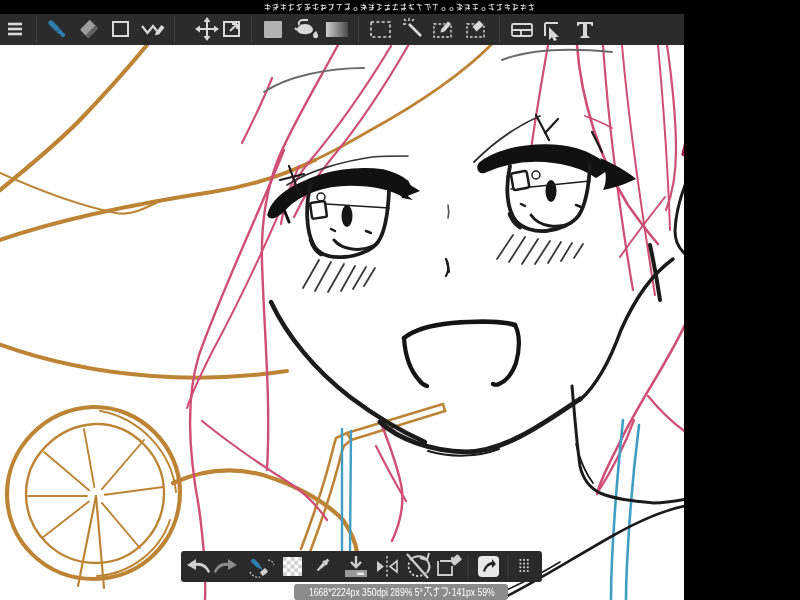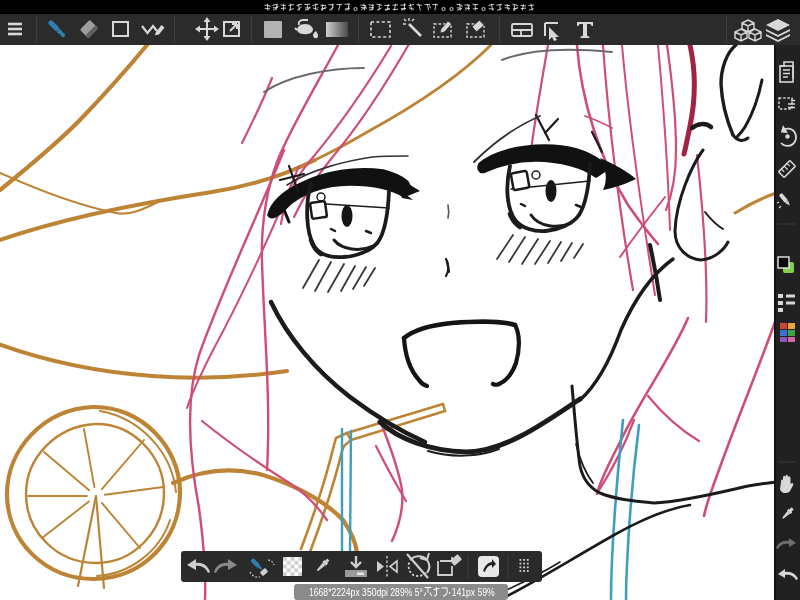--- a/index.html
+++ b/index.html
@@ -1,16 +1,16 @@
 <!DOCTYPE html>
 <html><head>
 <meta charset="utf-8">
 <style>
 html,body{margin:0;padding:0;background:#000;}
-#app{position:relative;width:800px;height:600px;overflow:hidden;background:#ffffff;font-family:"Liberation Sans",sans-serif;}
+#app{position:relative;width:684px;height:600px;overflow:hidden;background:#ffffff;font-family:"Liberation Sans",sans-serif;}
 svg{display:block;}
 </style>
 </head>
 <body>
 <div id="app">
 <svg width="800" height="600" viewBox="0 0 800 600">
 <rect x="0" y="0" width="800" height="600" fill="#ffffff"></rect>
 <g fill="none" stroke-linecap="round" stroke-linejoin="round">
 <path d="M147,45 C128,68 104,95 79,121 C54,146 26,169 0,190" stroke="#bd8435" stroke-width="4.2"></path>
 <path d="M-3,241 C60,219 140,203 212,192 C250,186 285,175 315,160" stroke="#bd8435" stroke-width="4"></path>

